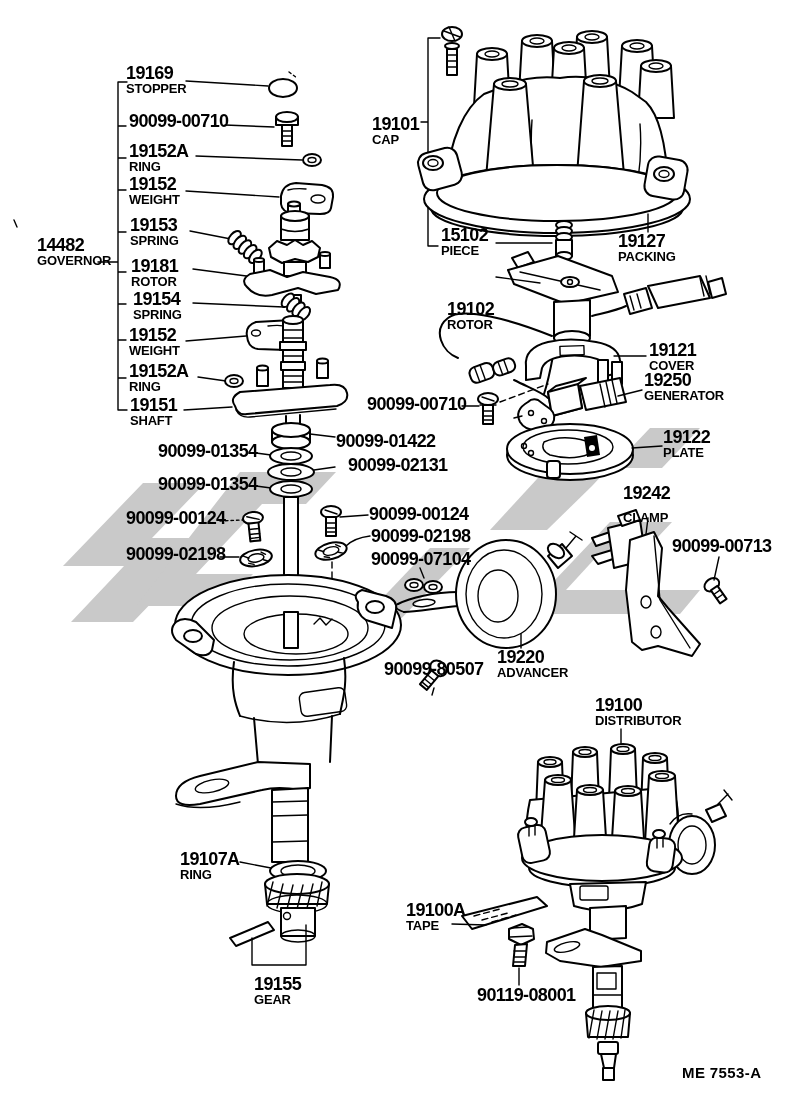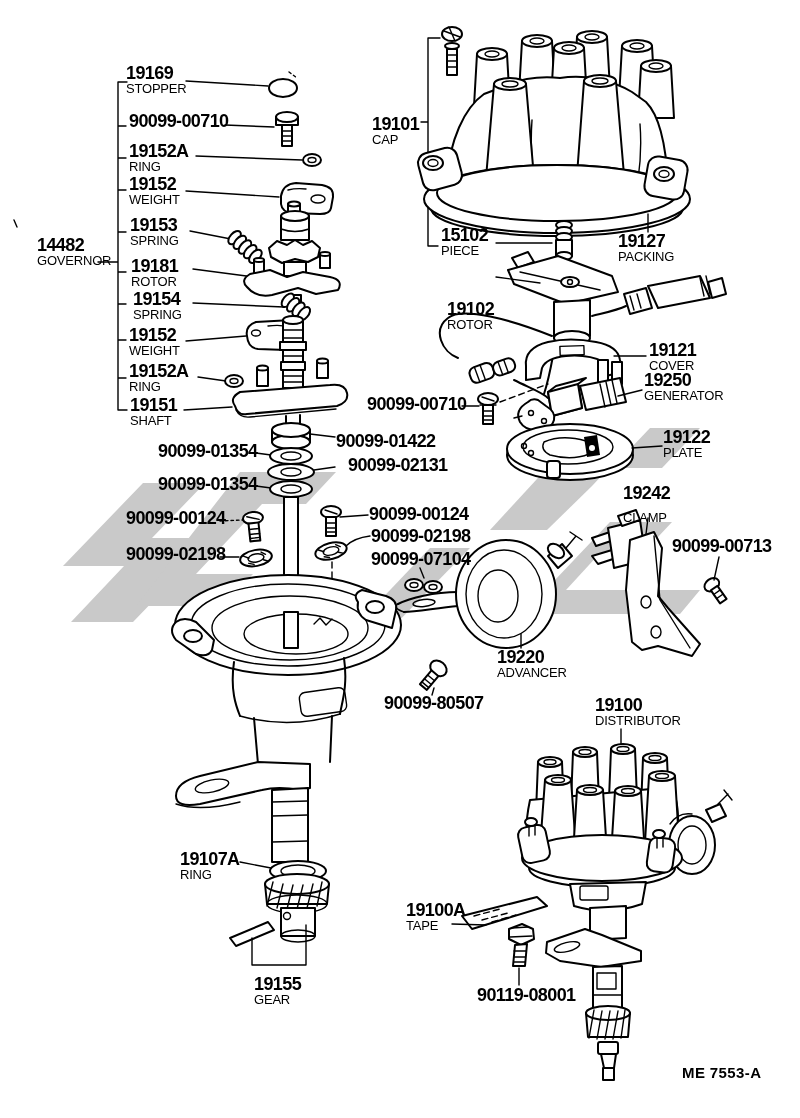--- a/index.html
+++ b/index.html
@@ -5,21 +5,21 @@
 <style>
   :root{ --ink:#000; --paper:#fff; --wm:#c9c9c9; }
   html,body{margin:0;padding:0;}
   body{width:800px;height:1118px;position:relative;background:var(--paper);overflow:hidden;
        font-family:"Liberation Sans",sans-serif;}
   #stage{position:absolute;inset:0;}
   #lineart{position:absolute;left:0;top:0;}
   #callouts{position:absolute;inset:0;pointer-events:none;}
   .callout{position:absolute;display:flex;flex-direction:column;line-height:1.04;color:var(--ink);}
   .pno{font-weight:700;font-size:18px;letter-spacing:-0.6px;white-space:nowrap;}
-  .pname{font-weight:400;font-size:13px;letter-spacing:-0.2px;white-space:nowrap;margin-top:-1px;}
+  .pname{font-weight:700;font-size:13px;letter-spacing:-0.2px;white-space:nowrap;margin-top:-1px;}
   .footer-code{position:absolute;left:682px;top:1064px;font-weight:700;font-size:15px;
                letter-spacing:0.4px;color:var(--ink);white-space:nowrap;}
   svg .ln{fill:none;stroke:var(--ink);stroke-width:2;stroke-linecap:round;stroke-linejoin:round;}
   svg .wh{fill:var(--paper);stroke:var(--ink);stroke-width:2;stroke-linecap:round;stroke-linejoin:round;}
   svg .thin{stroke-width:1.4;}
   svg .dash{stroke-dasharray:6 4;}
   svg .dot{stroke-dasharray:2.5 3;}
   svg .wm{fill:var(--wm);stroke:none;}
   svg .inkf{fill:var(--ink);stroke:none;}
 </style>
@@ -576,21 +576,21 @@
         <span class="pno">19242</span>
         <span class="pname">CLAMP</span>
       </div>
       <div class="callout" style="left: 672px; top: 537px;">
         <span class="pno">90099-00713</span>
       </div>
       <div class="callout" style="left: 497px; top: 648px;">
         <span class="pno">19220</span>
         <span class="pname">ADVANCER</span>
       </div>
-      <div class="callout" style="left: 384px; top: 694px;">
+      <div class="callout" style="left: 384px; top: 660px;">
         <span class="pno">90099-80507</span>
       </div>
       <div class="callout" style="left: 595px; top: 696px;">
         <span class="pno">19100</span>
         <span class="pname">DISTRIBUTOR</span>
       </div>
       <div class="callout" style="left: 180px; top: 850px;">
         <span class="pno">19107A</span>
         <span class="pname">RING</span>
       </div>

